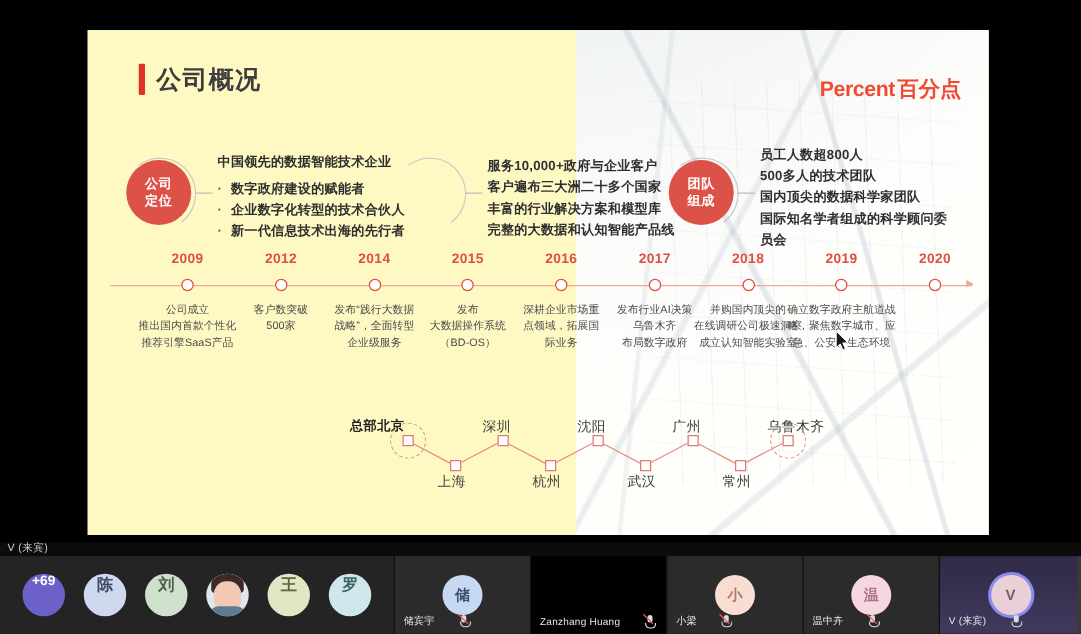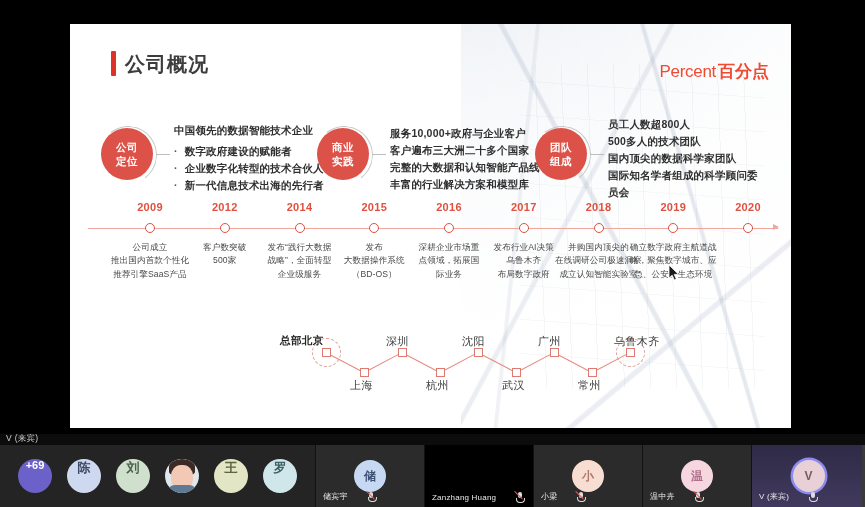--- a/index.html
+++ b/index.html
@@ -8,21 +8,21 @@
     background:#000;
     font-family:"Liberation Sans","DejaVu Sans",sans-serif;
     -webkit-font-smoothing:antialiased;
   }
   #app{position:relative;width:865px;height:507px;background:#0c0c0c;}
 
   
   .stage{position:absolute;left:0;top:0;width:865px;height:434px;background:#000;}
   .slide{
     position:absolute;left:70px;top:24px;width:721px;height:404px;
-    background:#ffffff;overflow:hidden;
+    background:#fef9c3;overflow:hidden;
   }
   .slide-bg{
     position:absolute;right:0;top:0;width:330px;height:404px;
     background:
       linear-gradient(122deg, rgba(255,255,255,0) 0%, rgba(255,255,255,.85) 55%, #fff 100%),
       linear-gradient(200deg,#e9edf2 0%,#f6f8fa 40%,#ffffff 80%);
     opacity:.95;
   }
   .slide-bg:before{
     content:"";position:absolute;inset:0;
@@ -40,21 +40,21 @@
       repeating-linear-gradient(4deg,rgba(140,158,182,.07) 0px,rgba(140,158,182,.07) 1px,transparent 1px,transparent 34px);
     opacity:.9;
   }
 
   
   .title-wrap{position:absolute;left:41px;top:27px;display:flex;align-items:center;gap:9px;}
   .title-bar{width:5px;height:25px;background:#e03127;border-radius:1px;}
   .title-text{font-size:20px;font-weight:bold;color:#3d3d3d;letter-spacing:1px;line-height:1;}
 
   .logo{position:absolute;right:22px;top:36px;display:flex;align-items:center;gap:2px;}
-  .logo-en{font-size:17px;font-weight:normal;color:#f04a32;letter-spacing:-.3px;}
+  .logo-en{font-size:17px;font-weight:bold;color:#f04a32;letter-spacing:-.3px;}
   .logo-cn{font-size:17px;font-weight:bold;color:#f04a32;letter-spacing:0px;}
 
   
   .blocks{position:absolute;left:30px;top:82px;width:665px;height:105px;}
   .blk{position:absolute;top:0;height:105px;display:flex;align-items:center;}
   .blk1{left:0;}
   .blk2{left:216px;}
   .blk3{left:434px;}
 
   .badge-wrap{position:relative;width:62px;height:105px;flex:0 0 62px;}
@@ -189,31 +189,27 @@
             <div class="blk-li">
                 <span class="dot">·</span>
                 <span>新一代信息技术出海的先行者</span>
               </div>
           </div>
         </div>
 
         <div class="blk blk2">
           <div class="badge-wrap">
             <div class="badge-ring"></div>
-            <div class="badge">
-              <span>商业</span>
-              <span>实践</span>
-            </div>
             <div class="badge-line"></div>
           </div>
           <div class="blk-body">
             <div class="blk-row">服务10,000+政府与企业客户</div>
             <div class="blk-row">客户遍布三大洲二十多个国家</div>
+            <div class="blk-row">丰富的行业解决方案和模型库</div>
             <div class="blk-row">完整的大数据和认知智能产品线</div>
-            <div class="blk-row">丰富的行业解决方案和模型库</div>
           </div>
         </div>
 
         <div class="blk blk3">
           <div class="badge-wrap">
             <div class="badge-ring"></div>
             <div class="badge">
               <span>团队</span>
               <span>组成</span>
             </div>

